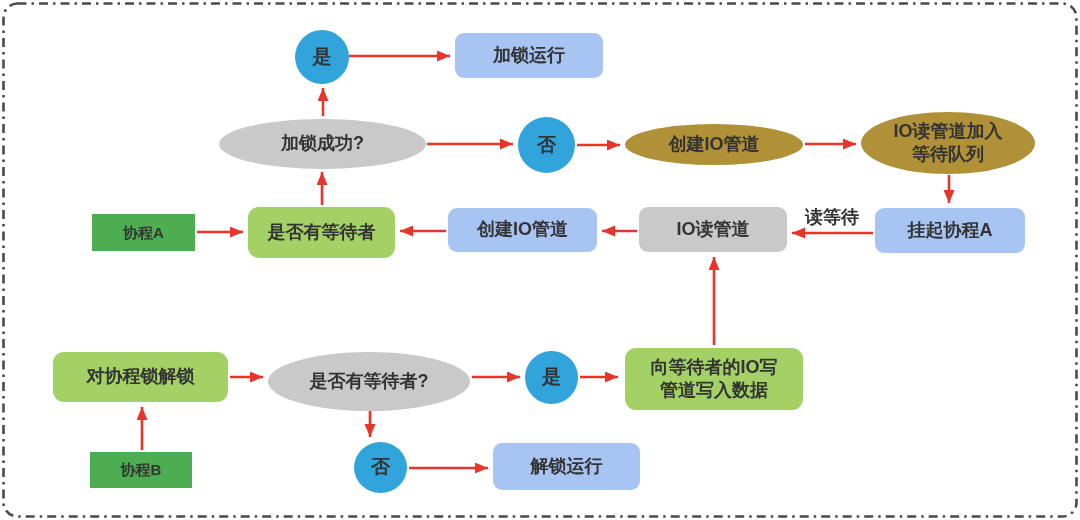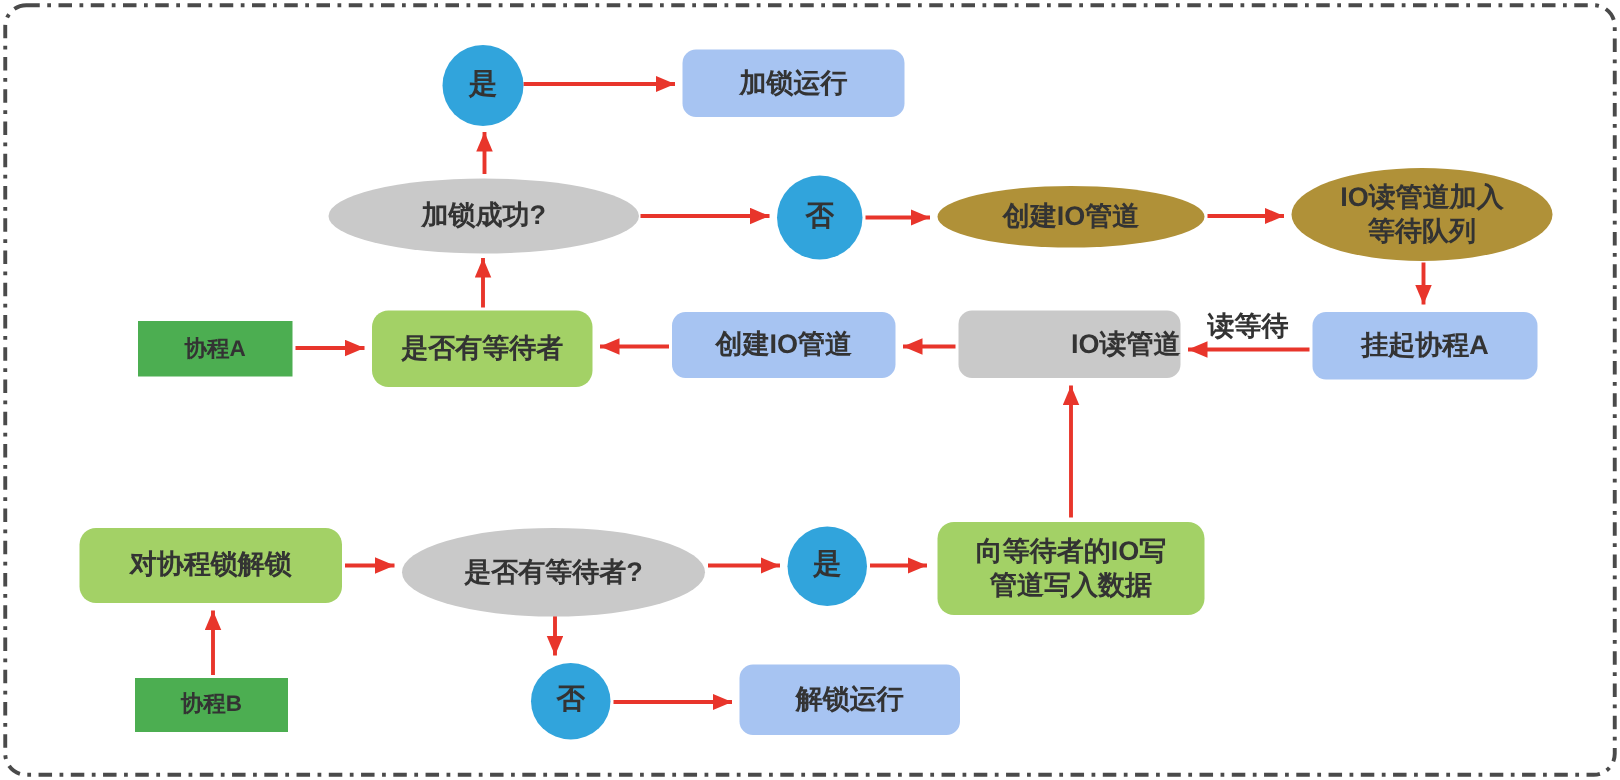--- a/index.html
+++ b/index.html
@@ -35,21 +35,21 @@
     align-items: center;
     justify-content: center;
     text-align: center;
     box-sizing: border-box;
     font-weight: bold;
     color: var(--text);
     font-size: 18px;
     line-height: 1.3;
   }
   .rect-blue  { background: var(--rect-blue);  border-radius: 9px; }
-  .rect-gray  { background: var(--gray);       border-radius: 9px; justify-content: flex-end; }
+  .rect-gray  { background: var(--gray);       border-radius: 9px; }
   .rect-green-light { background: var(--green-light); border-radius: 11px; }
   .rect-green-dark  { background: var(--green-dark);  border-radius: 0; font-size: 15px; }
   .circle { background: var(--circle-blue); border-radius: 50%; font-size: 19px; }
   .ellipse-gray  { background: var(--gray);  border-radius: 50%; justify-content: center; }
   .ellipse-olive { background: var(--olive); border-radius: 50%; }
   .edge-label {
     position: absolute;
     font-weight: bold;
     color: var(--text);
     font-size: 18px;

